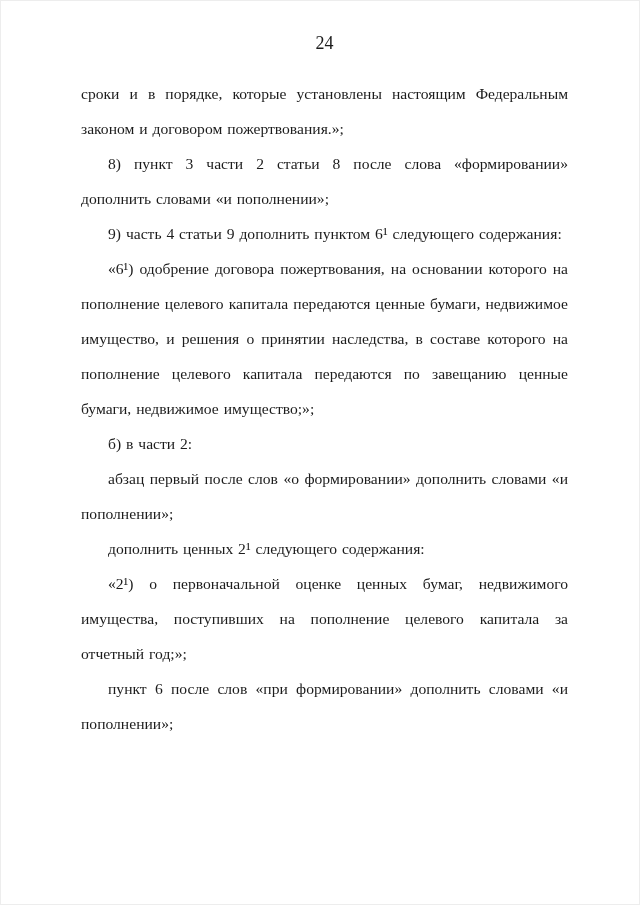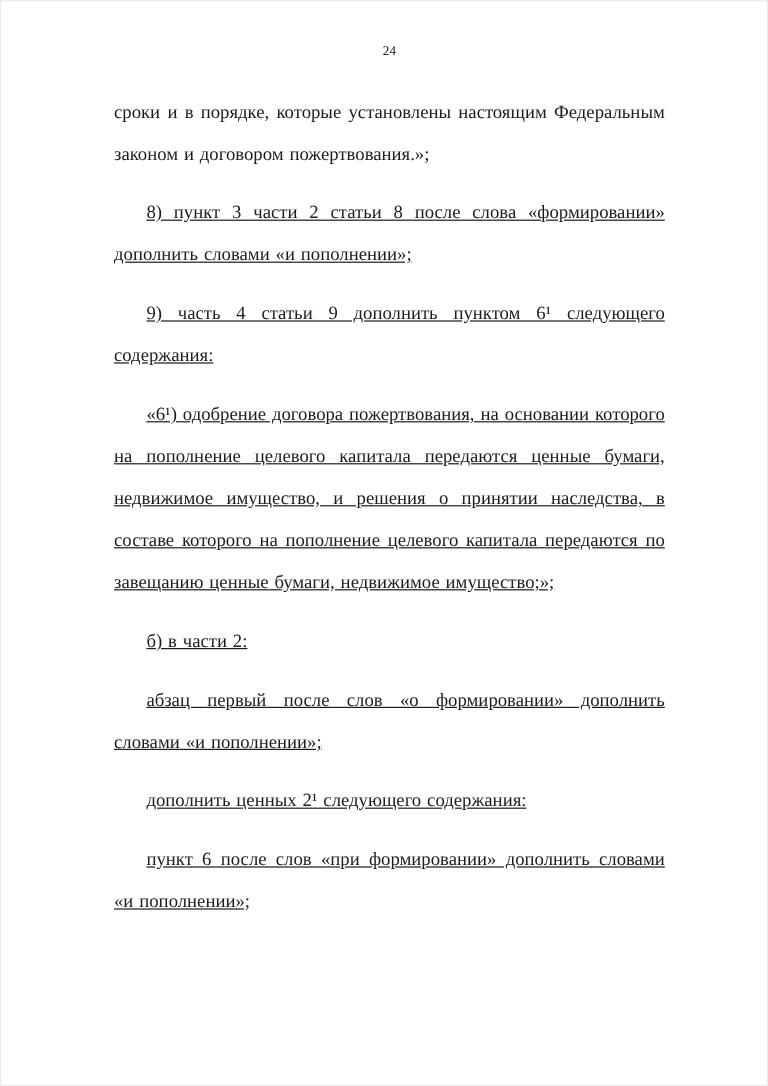--- a/index.html
+++ b/index.html
@@ -16,46 +16,46 @@
     box-shadow: inset 0 0 0 1px #ededed;
   }
   .page {
     box-sizing: border-box;
     width: 640px;
     height: 905px;
     padding: 34px 72px 0 81px;
   }
   .page-number {
     text-align: center;
-    font-size: 11px;
+    font-size: 18px;
     line-height: 18px;
     margin: 0 0 24px 0;
   }
   .content p.para {
-    margin: 14px;
+    margin: 0;
     font-size: 15.6px;
     line-height: 35px;
     text-align: justify;
     text-align-last: left;
     word-spacing: 1px;
   }
   .content p.para.indent {
     text-indent: 27px;
-    text-decoration: underline;
   }
 </style>
 </head>
 <body>
 
 <div class="page">
   <div class="page-number">24</div>
 
   <div class="content">
     <p class="para">сроки и в порядке, которые установлены настоящим Федеральным законом и договором пожертвования.»;</p>
     <p class="para indent">8) пункт 3 части 2 статьи 8 после слова «формировании» дополнить словами «и пополнении»;</p>
     <p class="para indent">9) часть 4 статьи 9 дополнить пунктом 6¹ следующего содержания:</p>
     <p class="para indent">«6¹) одобрение договора пожертвования, на основании которого на пополнение целевого капитала передаются ценные бумаги, недвижимое имущество, и решения о принятии наследства, в составе которого на пополнение целевого капитала передаются по завещанию ценные бумаги, недвижимое имущество;»;</p>
     <p class="para indent">б) в части 2:</p>
     <p class="para indent">абзац первый после слов «о формировании» дополнить словами «и пополнении»;</p>
     <p class="para indent">дополнить ценных 2¹ следующего содержания:</p>
+    <p class="para indent">«2¹) о первоначальной оценке ценных бумаг, недвижимого имущества, поступивших на пополнение целевого капитала за отчетный год;»;</p>
     <p class="para indent">пункт 6 после слов «при формировании» дополнить словами «и пополнении»;</p>
   </div>
 </div>
 
 </body></html>

